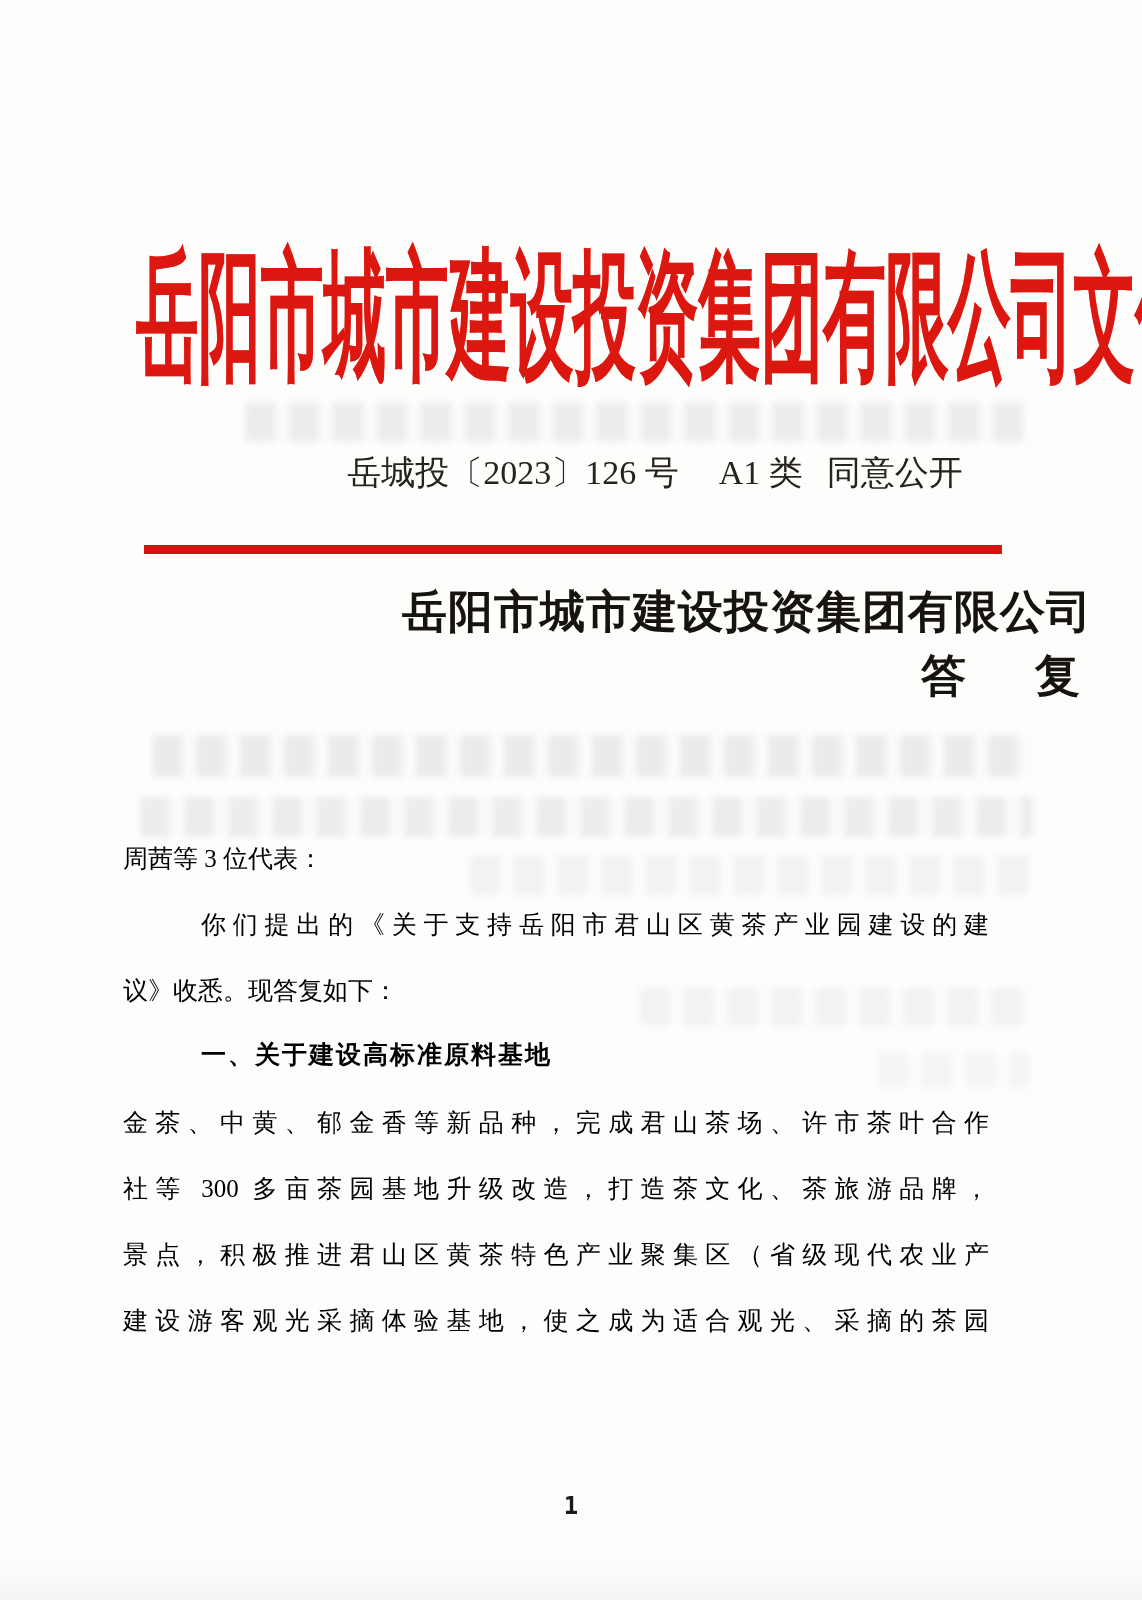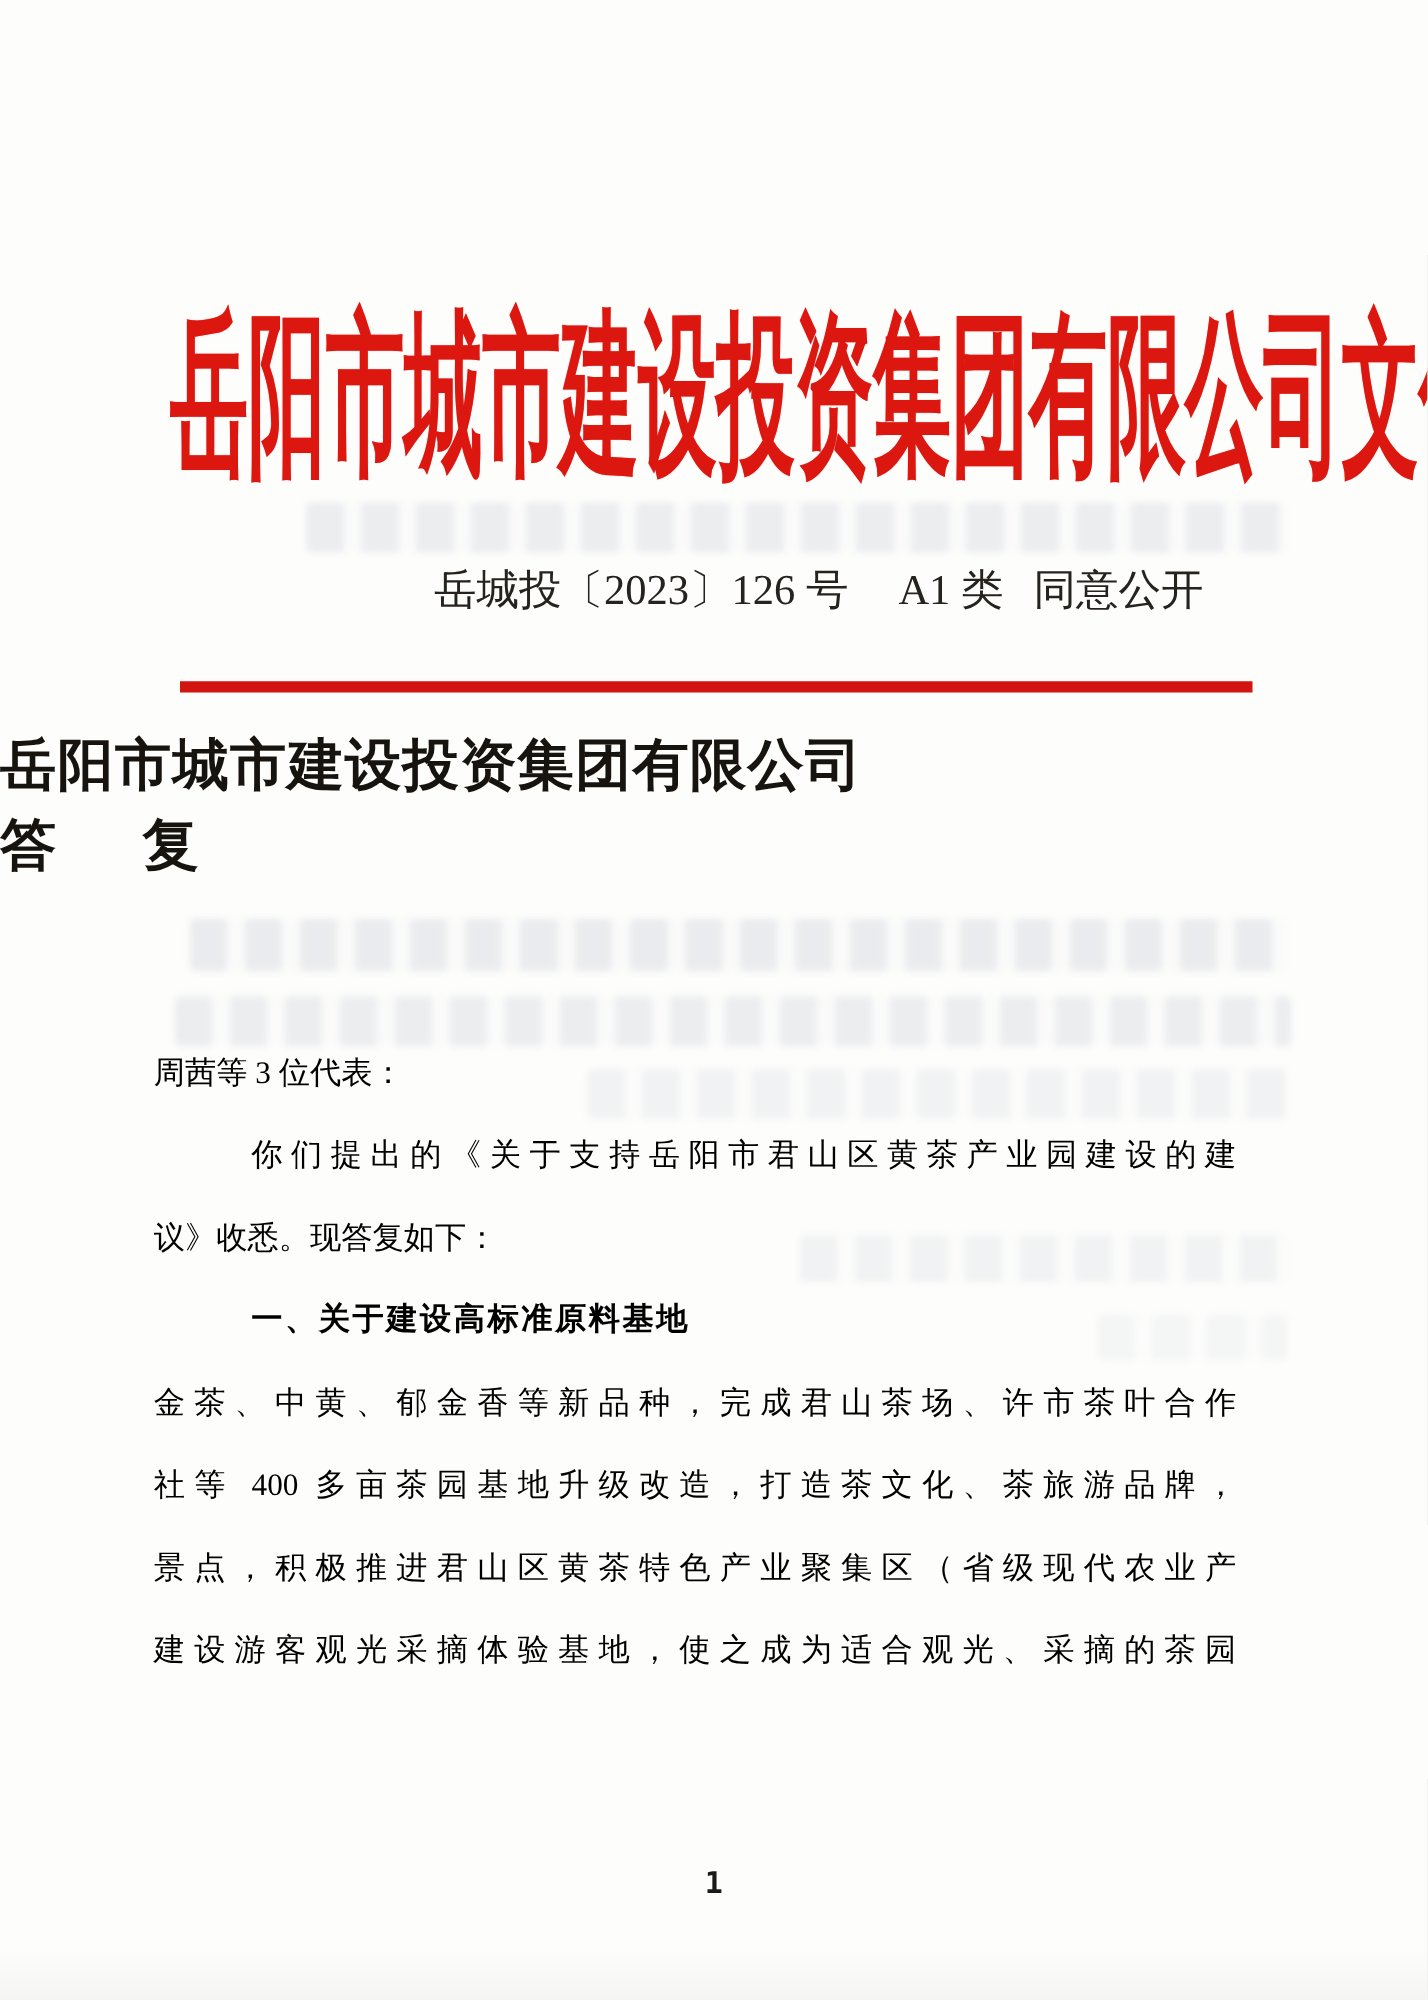--- a/index.html
+++ b/index.html
@@ -40,21 +40,21 @@
   
   .red-line {
     position:absolute; top:545px; left:144px;
     width:858px; height:9px;
     background:#d21510;
   }
 
   
   .doc-title {
     position:absolute; top:580px; left:0; width:1092px;
-    text-align:left;
+    text-align:right;
     font-weight:700;
     font-size:45px; line-height:64px;
     color:#17130f;
     letter-spacing:1px;
   }
   .doc-title .title-line-3 { letter-spacing:12px; }
 
   
   .body-text {
     position:absolute; top:826px; left:123px; width:866px;
@@ -138,21 +138,21 @@
     <div class="title-line-1">岳阳市城市建设投资集团有限公司</div>
     <div class="title-line-3">答　复</div>
   </div>
 
   <div class="body-text">
     <div class="line">周茜等 3 位代表：</div>
     <div class="line indent justify">你们提出的《关于支持岳阳市君山区黄茶产业园建设的建</div>
     <div class="line">议》收悉。现答复如下：</div>
     <div class="line heading">一、关于建设高标准原料基地</div>
     <div class="line justify">金茶、中黄、郁金香等新品种，完成君山茶场、许市茶叶合作</div>
-    <div class="line justify">社等 400 多亩茶园基地升级改造，打造茶文化、茶旅游品牌，</div>
+    <div class="line justify">社等 300 多亩茶园基地升级改造，打造茶文化、茶旅游品牌，</div>
     <div class="line justify">景点，积极推进君山区黄茶特色产业聚集区（省级现代农业产</div>
     <div class="line justify">建设游客观光采摘体验基地，使之成为适合观光、采摘的茶园</div>
   </div>
 
   <div class="page-number">1</div>
 
   <div class="bottom-shade"></div>
 </div>
 
 </body></html>

